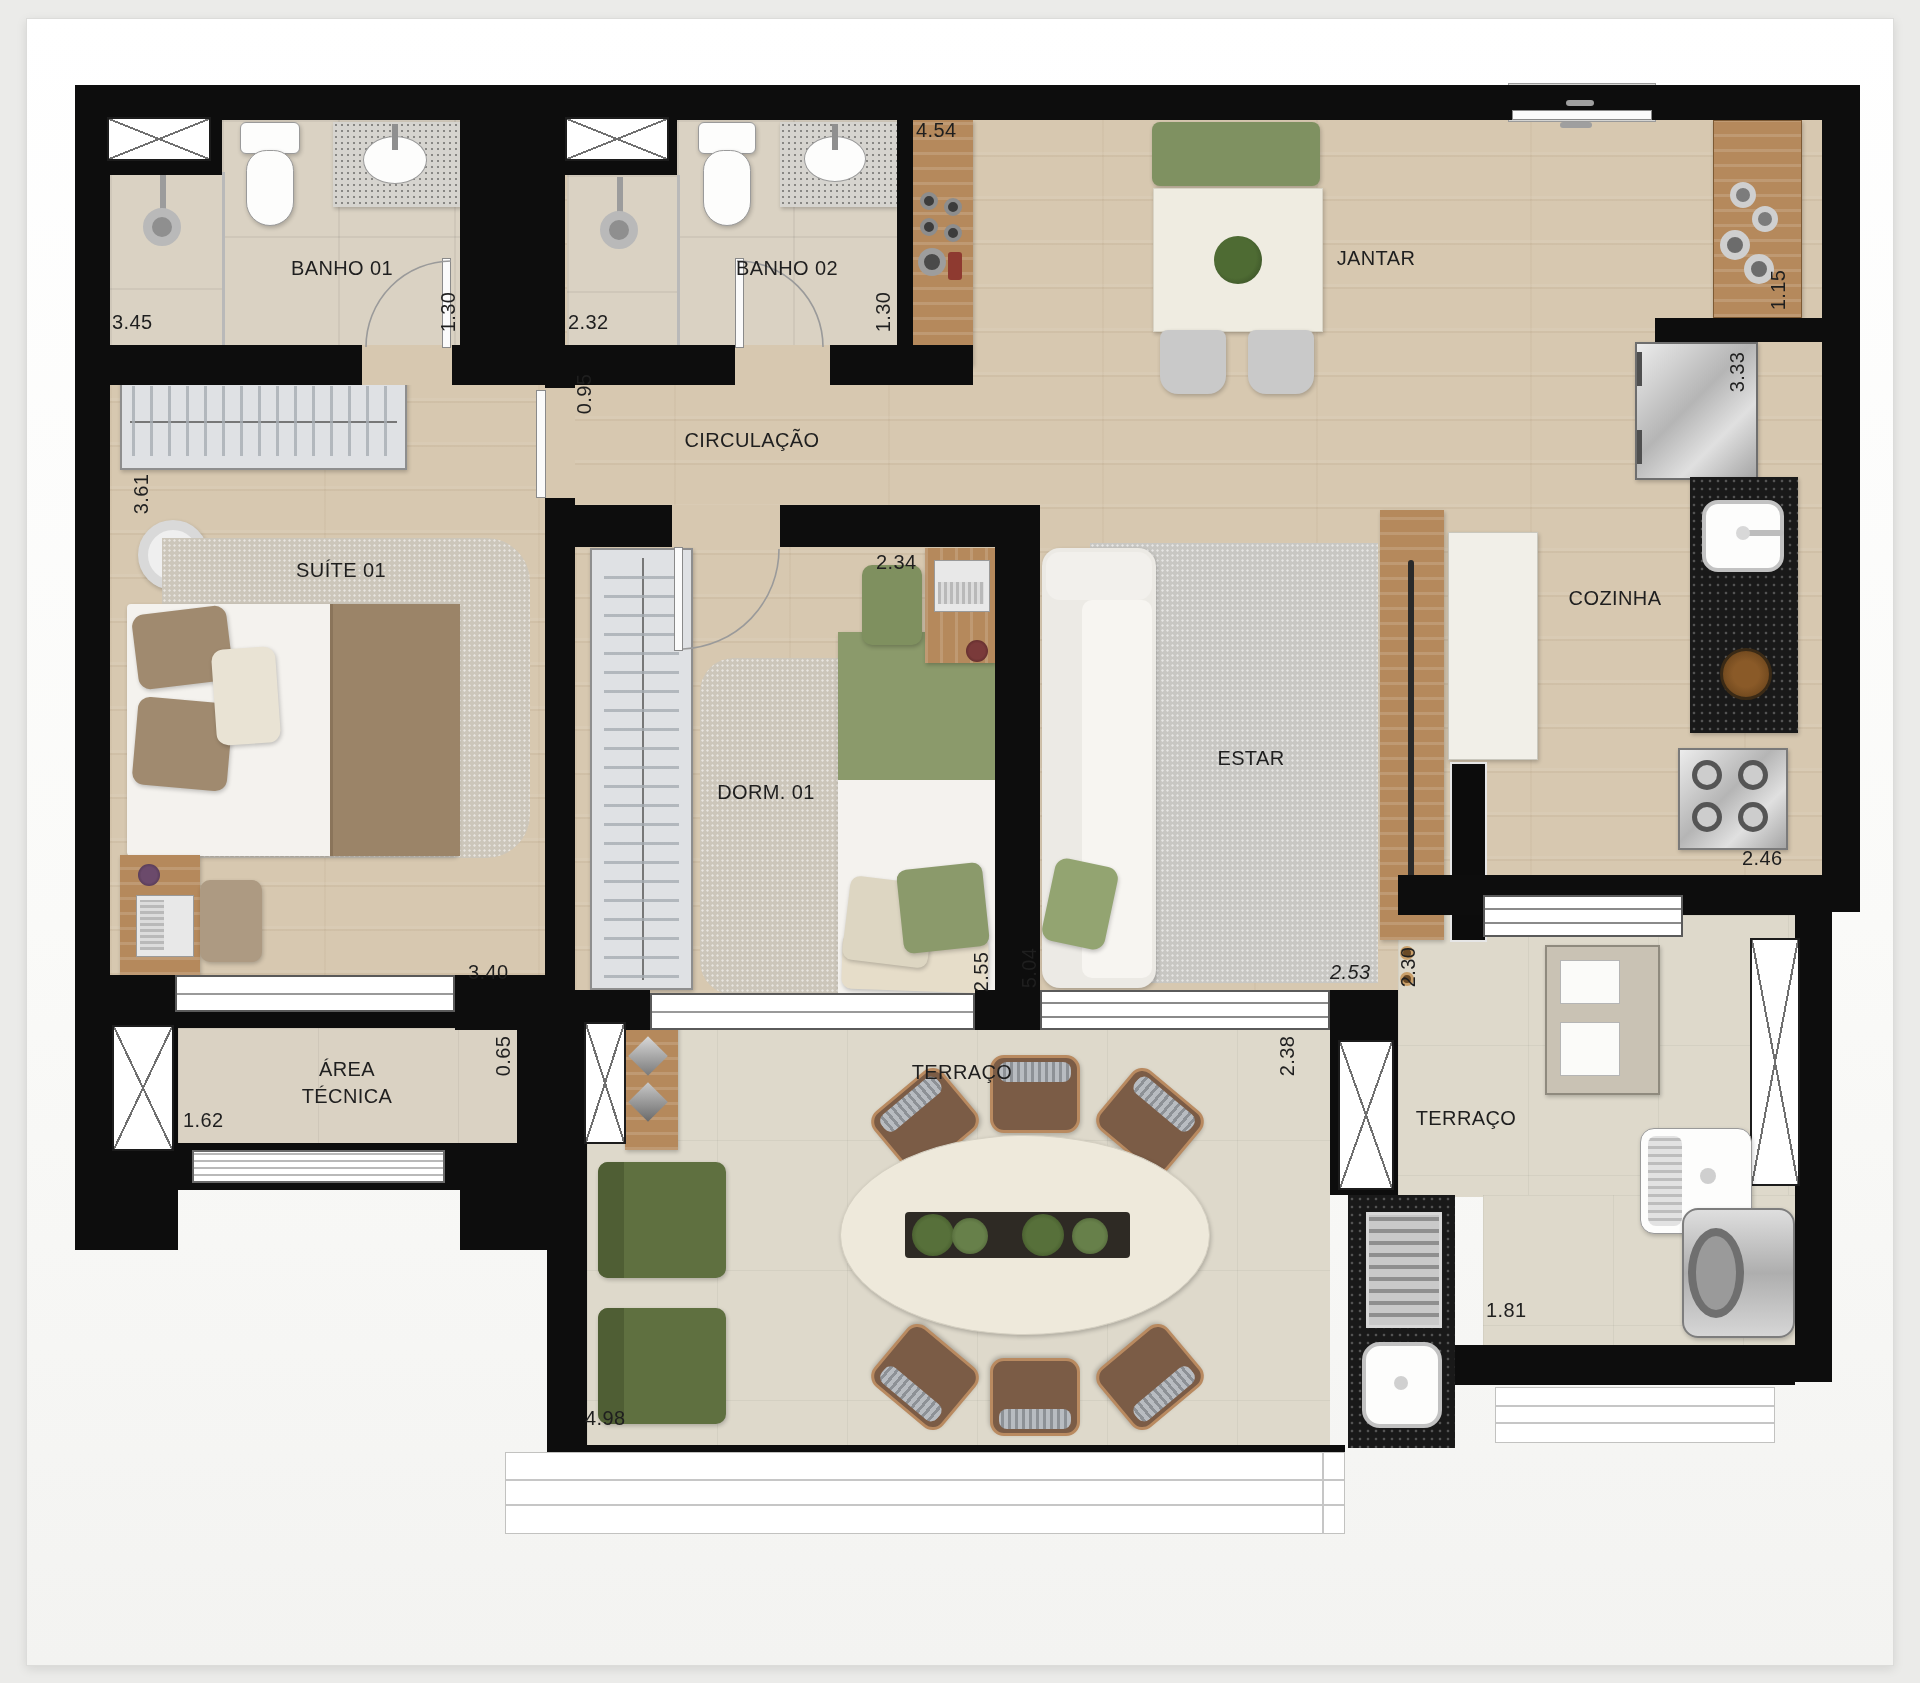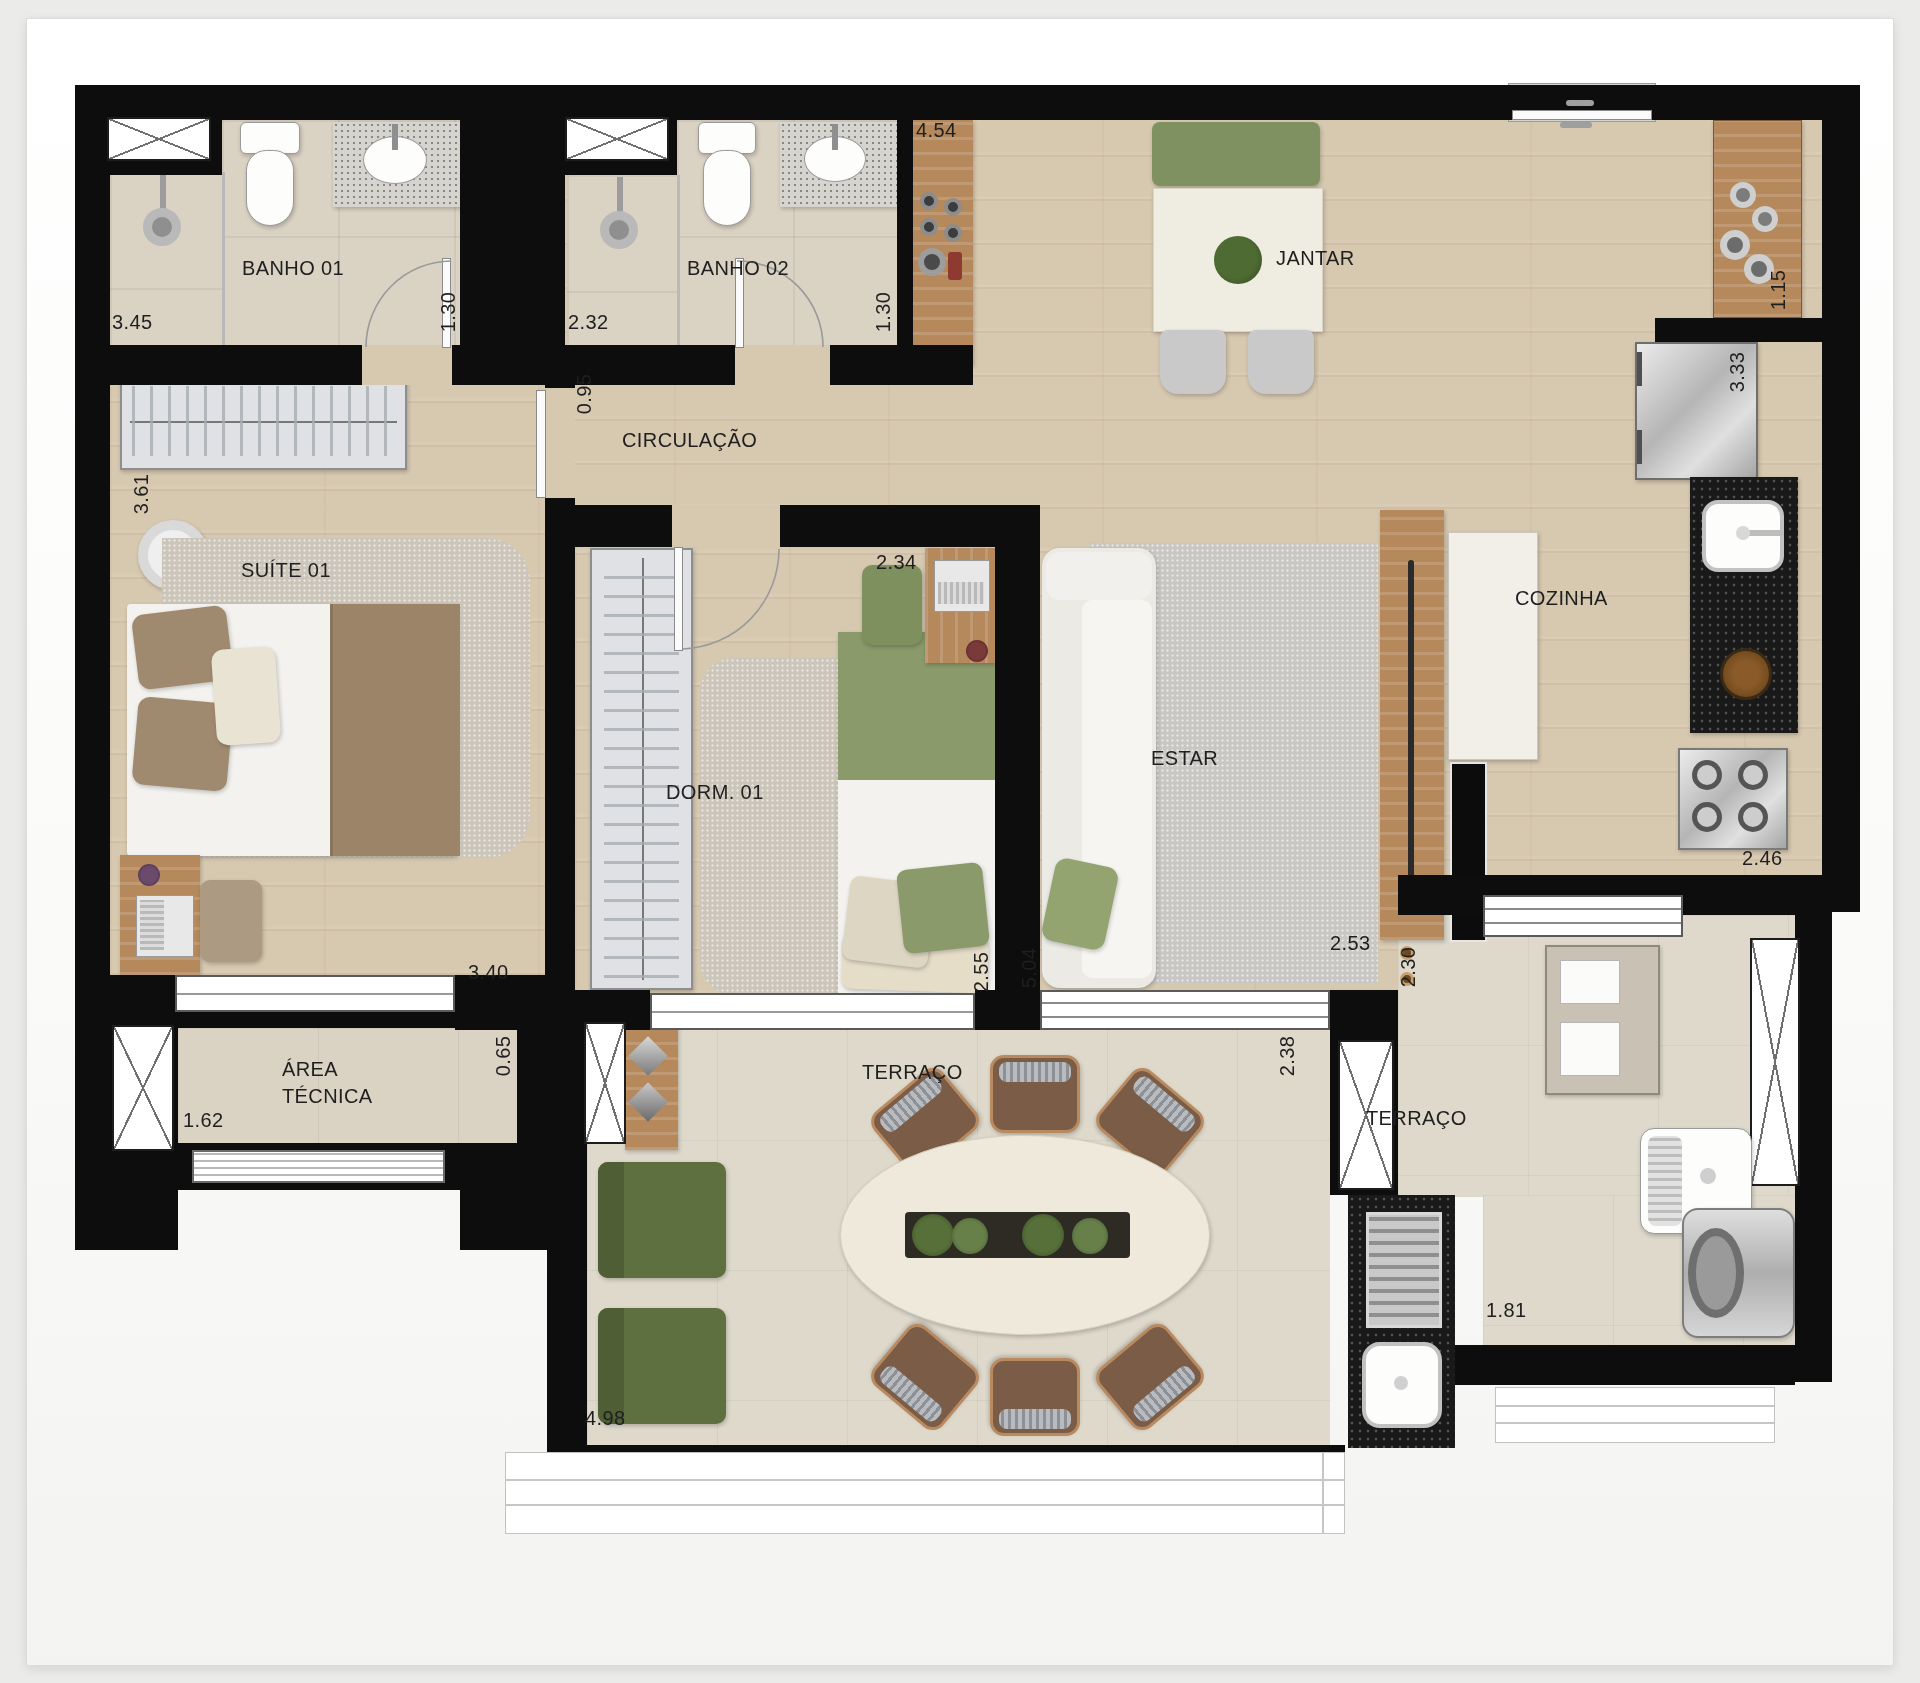--- a/index.html
+++ b/index.html
@@ -22,21 +22,21 @@
   .wood{background-color:#b5895c;background-image:repeating-linear-gradient(90deg, rgba(255,255,255,.14) 0 3px, rgba(0,0,0,0) 3px 15px);}
   .woodv{background-color:#b5895c;background-image:repeating-linear-gradient(0deg, rgba(255,255,255,.14) 0 3px, rgba(0,0,0,0) 3px 15px);}
   .gran-dark{background-color:#191919;background-image:radial-gradient(rgba(255,255,255,.25) 1px, rgba(0,0,0,0) 1.7px);background-size:8px 8px;}
   .gran-light{background-color:#d6d4cf;background-image:radial-gradient(rgba(70,70,70,.55) 1px, rgba(0,0,0,0) 1.5px);background-size:6px 6px;}
   .metal{background:linear-gradient(135deg,#ececec 0%,#b5b5b5 45%,#e0e0e0 70%,#a5a5a5 100%);}
   .white-fix{background:#fdfdfc;border:1.5px solid #9a9a9a;box-sizing:border-box;}
   .rug{position:absolute;background-color:#ccc6ba;background-image:radial-gradient(rgba(255,255,255,.55) .8px, rgba(0,0,0,0) 1.5px);background-size:5px 5px;}
   .rug.gray{background-color:#c8c7c3;}
   .shadow{box-shadow:1px 2px 4px rgba(0,0,0,.22);}
   .lbl{position:absolute;color:#1f1f1f;font-size:20px;letter-spacing:.4px;white-space:nowrap;line-height:24px;}
-  .lbl.c{text-align:left;white-space:normal;}
+  .lbl.c{text-align:center;white-space:normal;}
   .vlbl{position:absolute;width:60px;height:24px;color:#1f1f1f;font-size:20px;letter-spacing:.4px;text-align:center;transform:rotate(-90deg);transform-origin:center;line-height:24px;}
   .ring{position:absolute;border-radius:50%;box-sizing:border-box;}
   .chairBrown{position:absolute;width:90px;height:78px;background:#7b5c46;border:3px solid #b98a60;border-radius:14px;box-sizing:border-box;}
   .chairBrown .cush{position:absolute;left:6px;right:6px;top:4px;height:20px;background:repeating-linear-gradient(90deg,#b8bcc1 0 4px,#8d9196 4px 7px);border-radius:8px;}
   .greenchair{position:absolute;background:#5f7040;border-radius:10px;}
   .greenchair .back{position:absolute;left:0;top:0;bottom:0;width:26px;background:#4f5e34;border-radius:10px 0 0 10px;}
   svg.overlay{position:absolute;left:0;top:0;pointer-events:none;}
 </style>
 </head>
 <body>
@@ -287,21 +287,21 @@
   <div class="lbl c" style="left:241px;top:558px;width:200px;">SUÍTE 01</div>
   <div class="vlbl" style="left:111px;top:482px;">3.61</div>
   <div class="lbl" style="left:468px;top:960px;">3.40</div>
 
   <div class="lbl c" style="left:666px;top:780px;width:200px;">DORM. 01</div>
   <div class="lbl" style="left:876px;top:550px;">2.34</div>
   <div class="vlbl" style="left:951px;top:960px;">2.55</div>
 
   <div class="lbl c" style="left:1151px;top:746px;width:200px;">ESTAR</div>
   <div class="vlbl" style="left:999px;top:956px;">5.04</div>
-  <div class="lbl" style="left:1330px;top:931px;">2.53</div>
+  <div class="lbl" style="left:1330px;top:960px;font-style:italic;">2.53</div>
 
   <div class="lbl c" style="left:1515px;top:586px;width:200px;">COZINHA</div>
   <div class="vlbl" style="left:1707px;top:360px;">3.33</div>
   <div class="lbl" style="left:1742px;top:846px;">2.46</div>
 
   <div class="lbl c" style="left:282px;top:1056px;width:130px;line-height:27px;">ÁREA TÉCNICA</div>
   <div class="lbl" style="left:183px;top:1108px;">1.62</div>
   <div class="vlbl" style="left:473px;top:1044px;">0.65</div>
 
   <div class="lbl c" style="left:862px;top:1060px;width:200px;">TERRAÇO</div>

